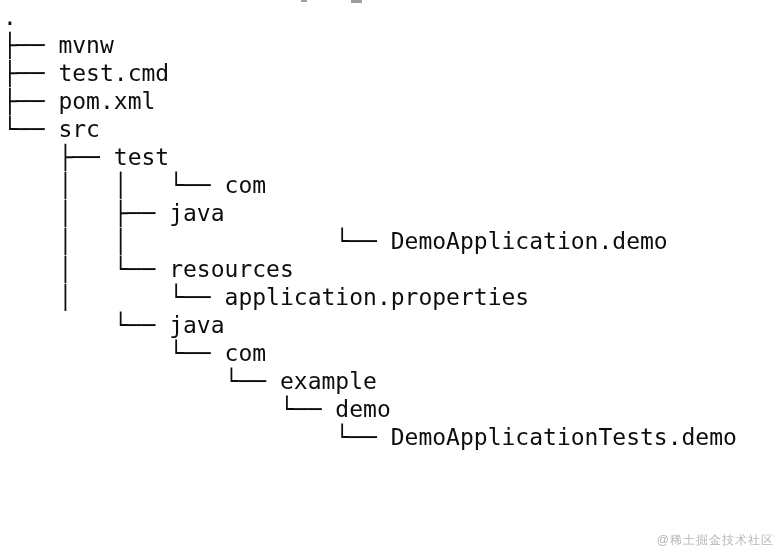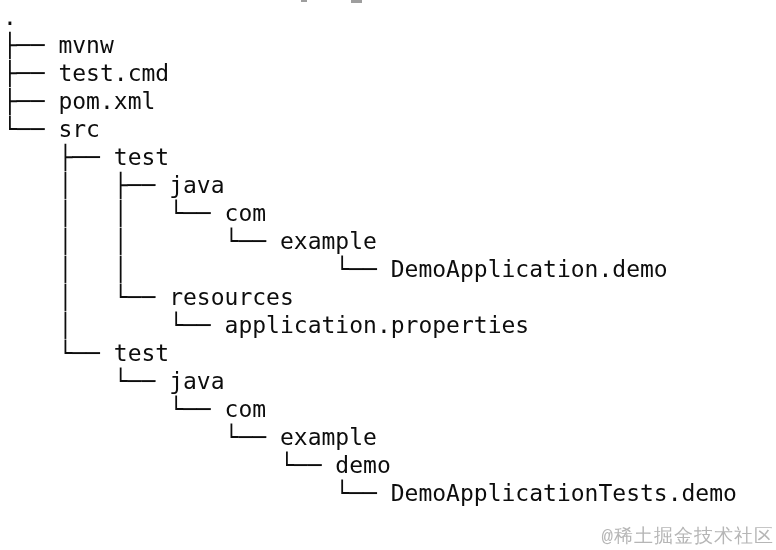--- a/index.html
+++ b/index.html
@@ -21,22 +21,22 @@
   }
   .row {
     white-space: pre;
     height: 28px;
   }
   .pfx, .lbl { display: inline; }
   #watermark {
     position: absolute;
     right: 2px;
     bottom: 1px;
-    font-family: Liberation Mono, monospace;
-    font-size: 19px;
+    font-family: Liberation Sans, sans-serif;
+    font-size: 12px;
     color: #b6b6b6;
     letter-spacing: 1px;
     white-space: nowrap;
   }
   .frag {
     position: absolute;
     background: #9e9e9e;
   }
   #frag1 { left: 301px; top: 0; width: 6px;  height: 2px; }
   #frag2 { left: 351px; top: 0; width: 11px; height: 3px; }
@@ -44,27 +44,25 @@
 </head>
 <body>
 
 <div id="tree">
   <div class="row"><span class="pfx"></span><span class="lbl">.</span></div>
   <div class="row"><span class="pfx">├── </span><span class="lbl">mvnw</span></div>
   <div class="row"><span class="pfx">├── </span><span class="lbl">test.cmd</span></div>
   <div class="row"><span class="pfx">├── </span><span class="lbl">pom.xml</span></div>
   <div class="row"><span class="pfx">└── </span><span class="lbl">src</span></div>
   <div class="row"><span class="pfx">    ├── </span><span class="lbl">test</span></div>
+  <div class="row"><span class="pfx">    │   │   └── </span><span class="lbl">com</span></div>
   <div class="row"><span class="pfx">    │   ├── </span><span class="lbl">java</span></div>
-  <div class="row"><span class="pfx">    │   │   └── </span><span class="lbl">com</span></div>
-  <div class="row"><span class="pfx">    │   │       └── </span><span class="lbl">example</span></div>
   <div class="row"><span class="pfx">    │   │               └── </span><span class="lbl">DemoApplication.demo</span></div>
   <div class="row"><span class="pfx">    │   └── </span><span class="lbl">resources</span></div>
   <div class="row"><span class="pfx">    │       └── </span><span class="lbl">application.properties</span></div>
-  <div class="row"><span class="pfx">    └── </span><span class="lbl">test</span></div>
   <div class="row"><span class="pfx">        └── </span><span class="lbl">java</span></div>
   <div class="row"><span class="pfx">            └── </span><span class="lbl">com</span></div>
   <div class="row"><span class="pfx">                └── </span><span class="lbl">example</span></div>
   <div class="row"><span class="pfx">                    └── </span><span class="lbl">demo</span></div>
   <div class="row"><span class="pfx">                        └── </span><span class="lbl">DemoApplicationTests.demo</span></div>
 </div>
 
 <div class="frag" id="frag1"></div>
 <div class="frag" id="frag2"></div>
 

